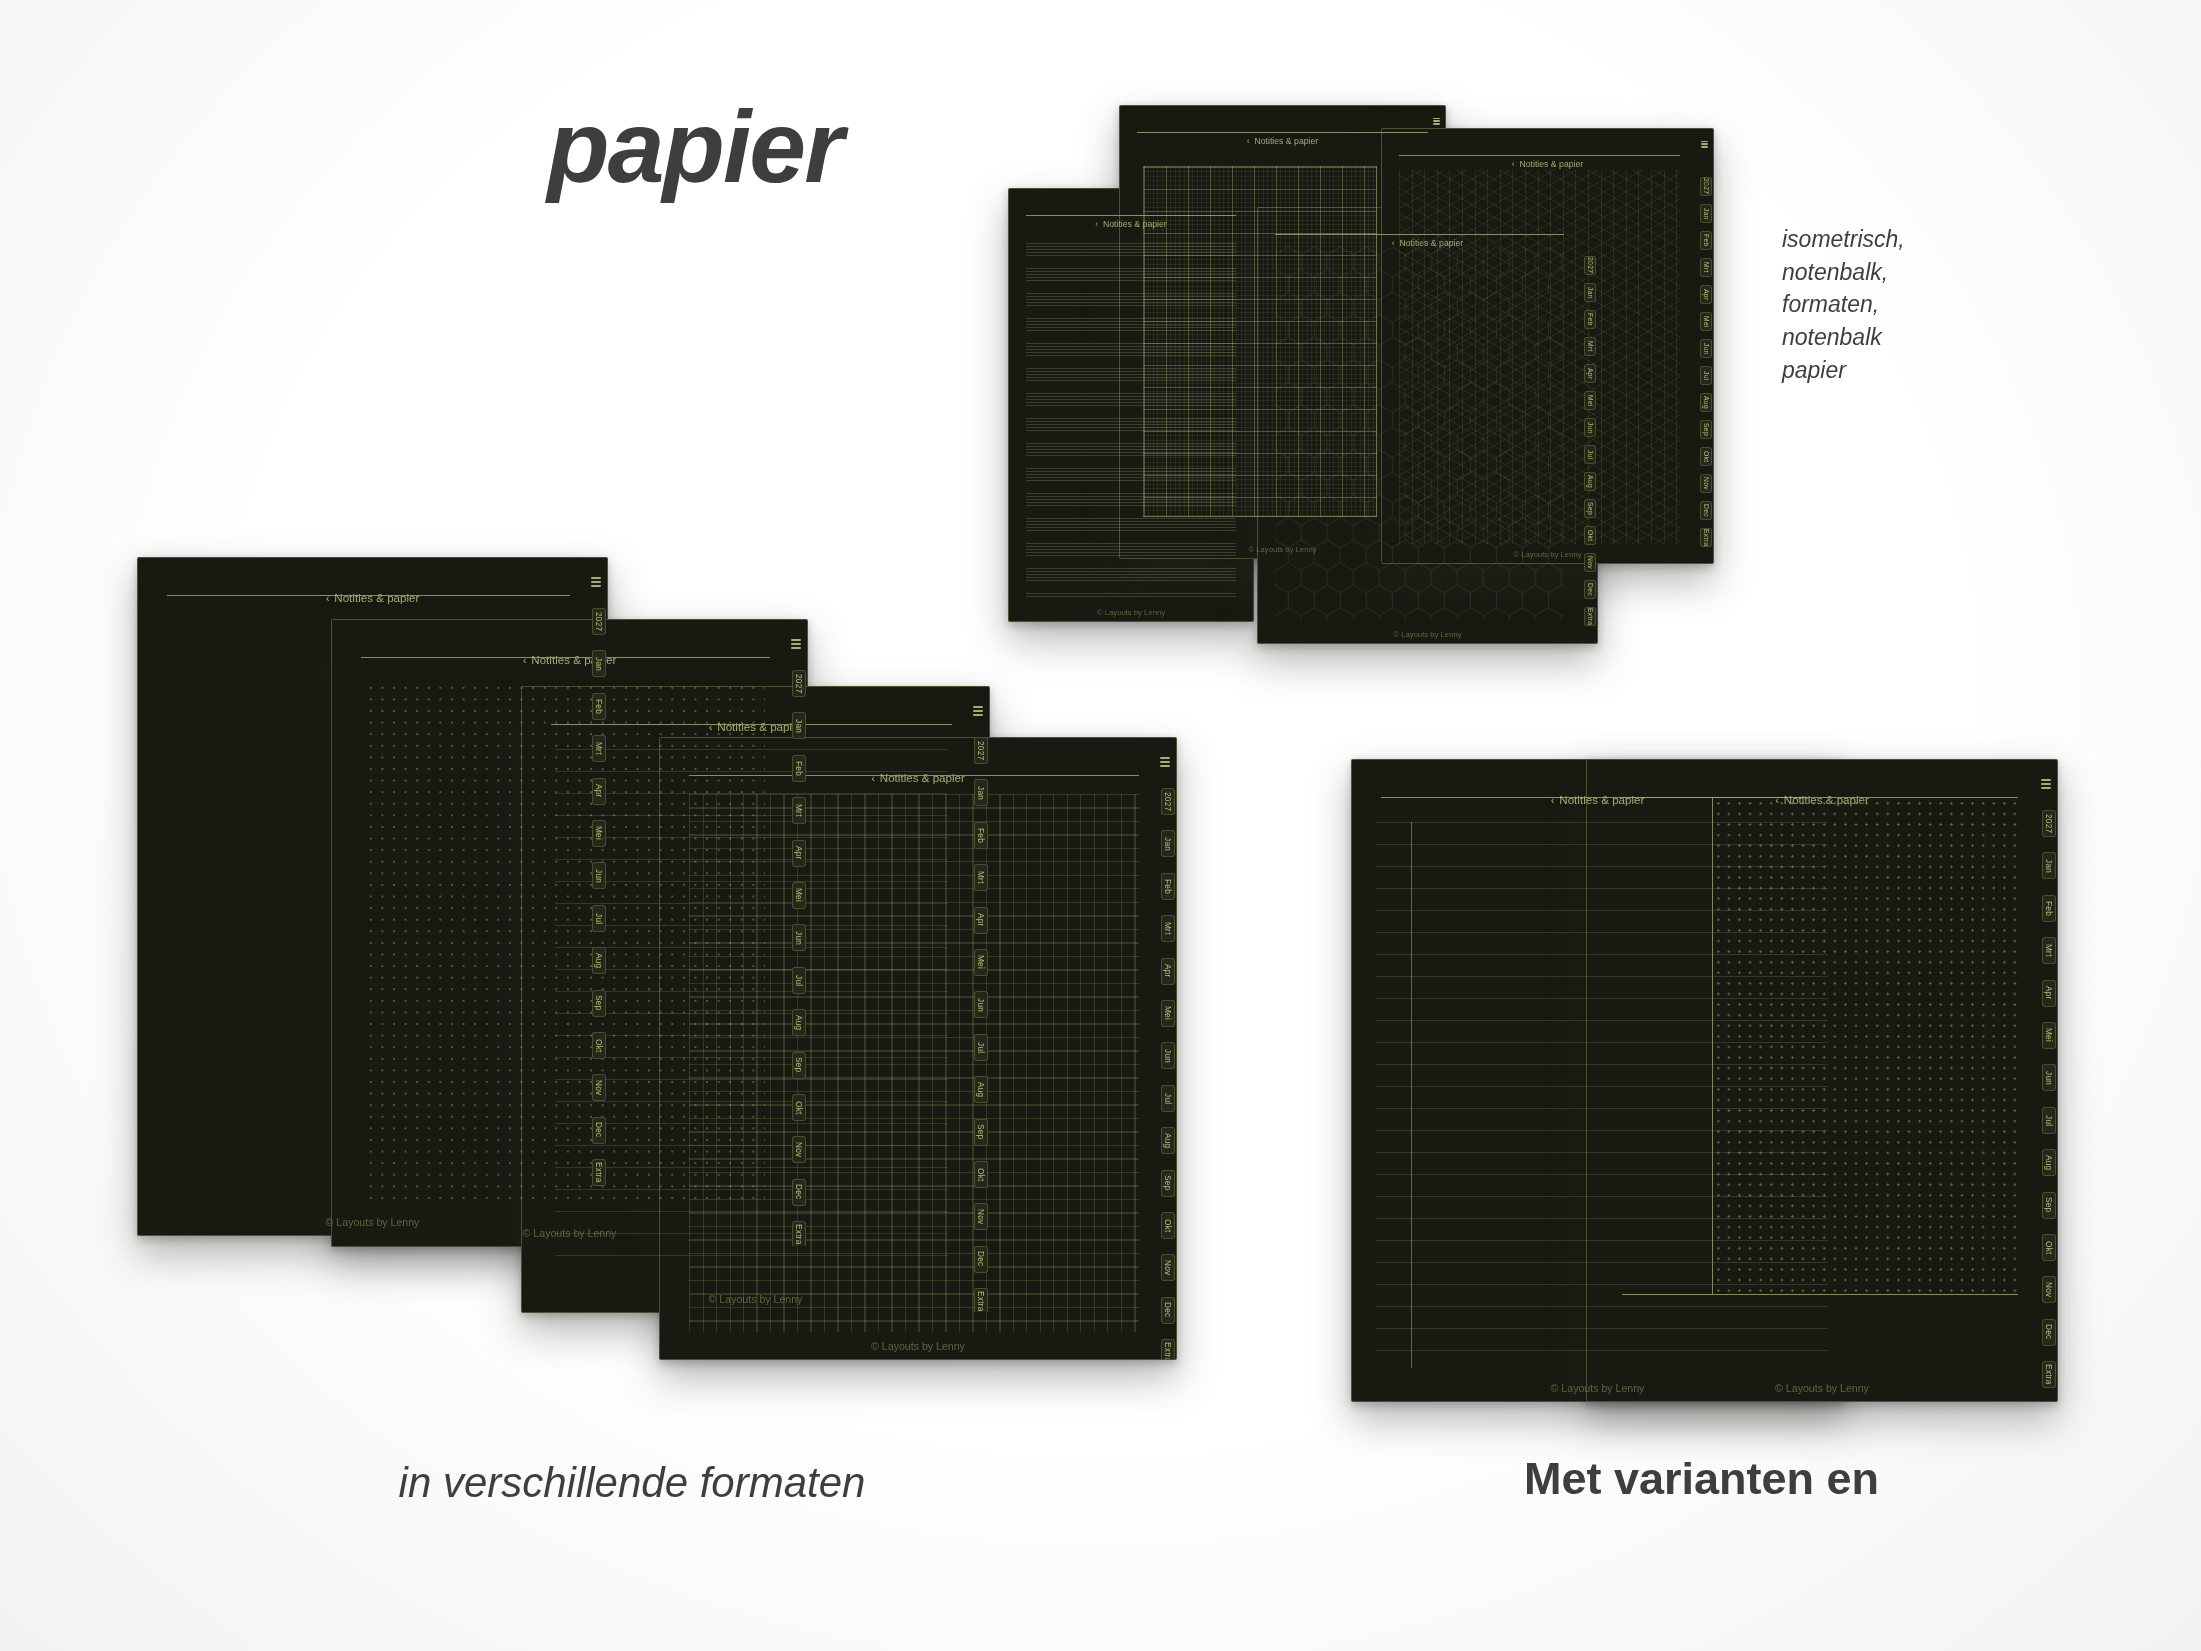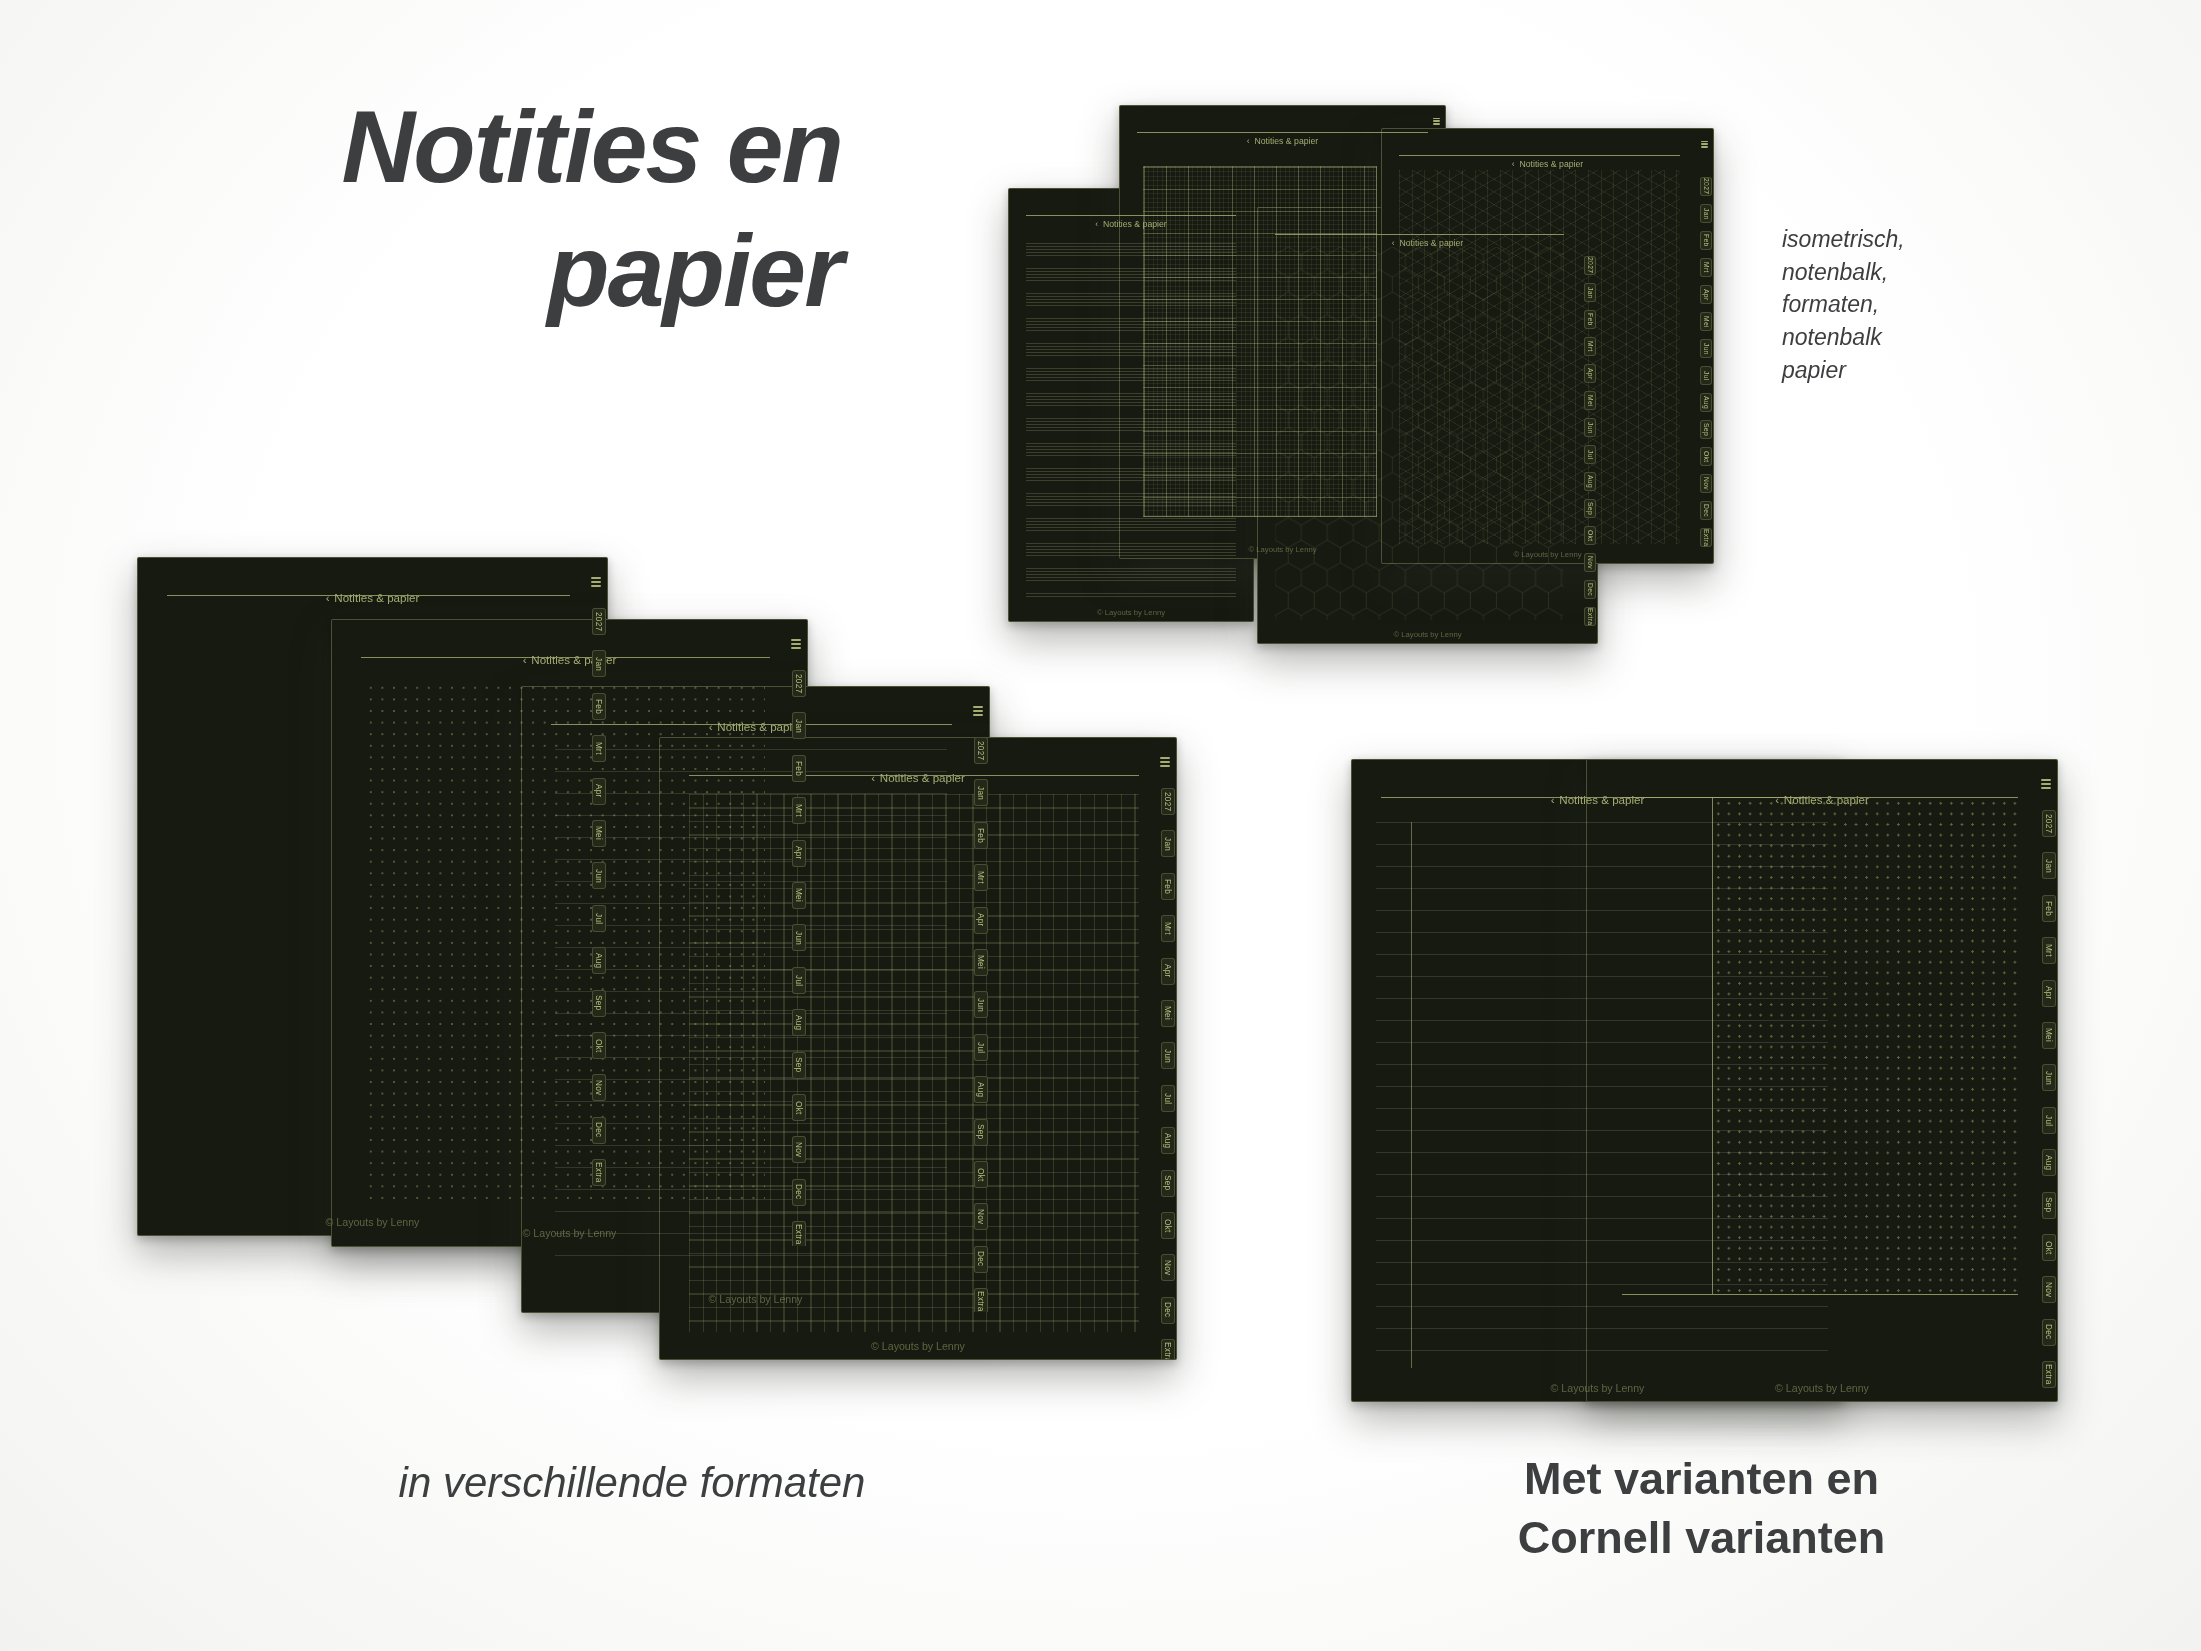--- a/index.html
+++ b/index.html
@@ -96,21 +96,20 @@
   
   .vline{position:absolute;width:1px;background:rgba(166,172,114,.75);z-index:1;}
   .hline{position:absolute;height:1px;background:rgba(166,172,114,.8);z-index:1;}
 </style>
 </head>
 <body>
 
 <div class="canvas">
 
   <div class="title">
-    <div>Notities en</div>
     <div>papier</div>
   </div>
 
   <div class="side-note">
     <div>isometrisch,</div>
     <div>notenbalk,</div>
     <div>formaten,</div>
     <div>notenbalk</div>
     <div>papier</div>
   </div>
@@ -362,17 +361,16 @@
         <div class="tab">Extra</div>
       </div>
     <div class="p-footer">© Layouts by Lenny</div>
   </div>
 
   <div class="caption caption-left">
     <div class="cap-italic">in verschillende formaten</div>
   </div>
   <div class="caption caption-right">
     <div class="cap-bold">Met varianten en</div>
-    <div class="cap-bold">Cornell varianten</div>
   </div>
 
 </div>
 
 
 </body></html>

